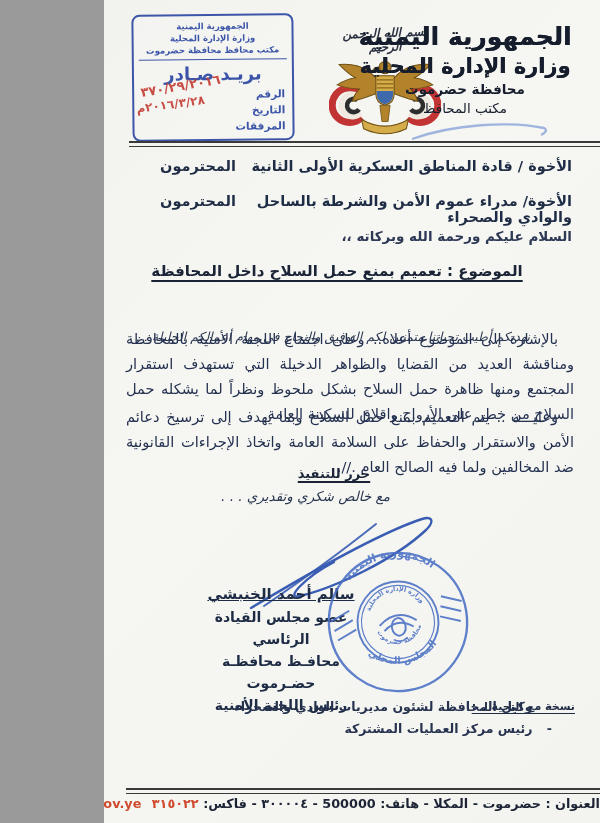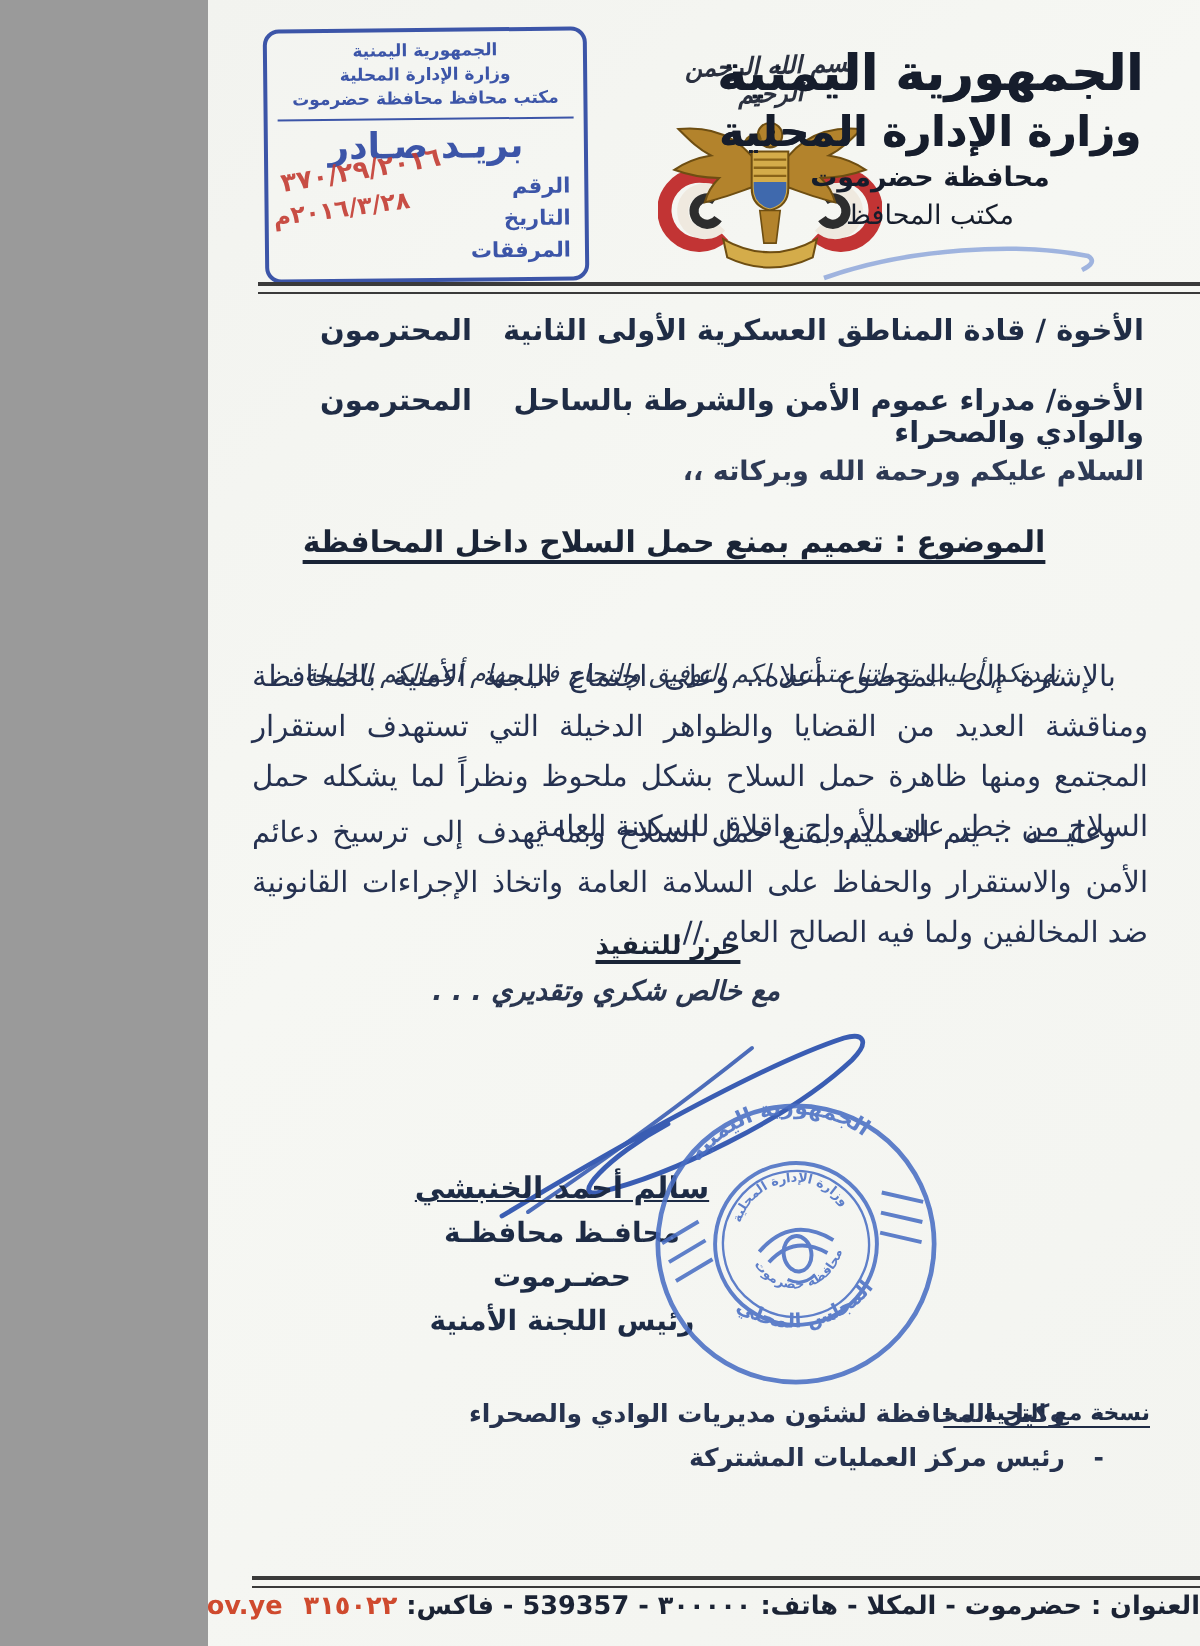--- a/index.html
+++ b/index.html
@@ -52,21 +52,21 @@
   .greet{position:absolute;right:70px;top:293px;font-size:12.5px;font-style:italic;
     font-weight:500;color:#2a3650;margin-top:36px;}
   
   .para{position:absolute;left:22px;right:26px;direction:rtl;text-align:justify;
     font-size:14.6px;font-weight:400;line-height:25px;color:#253150;}
   .p1{top:326px;text-indent:16px;}
   .p2{top:404px;text-indent:16px;}
   .exec{position:absolute;right:0;left:0;top:466px;text-align:center;transform:translateX(-18px);
     font-size:13px;font-weight:bold;color:#1a2436;text-decoration:underline;
     text-underline-offset:3px;text-decoration-thickness:1.5px;}
-  .closing{position:absolute;right:210px;top:488px;font-size:13.5px;font-weight:700;
+  .closing{position:absolute;right:210px;top:488px;font-size:13.5px;font-weight:400;
     font-style:italic;color:#2a3650;}
   
   .sig-svg{position:absolute;left:122px;top:512px;width:220px;height:105px;}
   .name-block{position:absolute;left:82px;top:583px;width:190px;text-align:center;
     font-weight:bold;color:#1d2b45;direction:rtl;}
   .nb-name{font-size:15px;line-height:23px;text-decoration:underline;}
   .nb-title{font-size:14px;line-height:22px;}
   .round-stamp{position:absolute;left:220px;top:548px;width:148px;height:148px;
     transform:rotate(-9deg);opacity:.88;}
   
@@ -158,20 +158,21 @@
   <div class="exec">حرر للتنفيذ</div>
   <div class="closing">مع خالص شكري وتقديري . . .</div>
 
   <svg class="sig-svg" viewBox="0 0 220 105">
     <path d="M 25 96 C 65 72 150 22 196 7 C 206 4 209 9 200 18 C 168 48 108 76 74 84 C 58 88 78 66 108 50" stroke="#3a5db3" stroke-width="2.4" fill="none" stroke-linecap="round"></path>
     <path d="M 150 12 C 125 32 85 62 38 94" stroke="#3a5db3" stroke-width="2" fill="none" stroke-linecap="round" opacity=".9"></path>
   </svg>
 
   <div class="name-block">
     <div class="nb-name">سالم أحمد الخنبشي</div>
+    <div class="nb-title">عضو مجلس القيادة الرئاسي</div>
     <div class="nb-title">محافـظ محافظـة حضـرموت</div>
     <div class="nb-title">رئيس اللجنة الأمنية</div>
   </div>
 
   <svg class="round-stamp" viewBox="0 0 150 150">
     <defs>
       <path id="arcTopOut" d="M 16 80 A 60 60 0 1 1 134 80"></path>
       <path id="arcBotOut" d="M 28 86 A 51 51 0 0 0 122 86"></path>
       <path id="arcTopIn" d="M 47 80 A 29 29 0 1 1 103 80"></path>
       <path id="arcBotIn" d="M 53 83 A 24 24 0 0 0 97 83"></path>
@@ -201,21 +202,21 @@
     <span class="dash">-</span>
     <span>وكيل المحافظة لشئون مديريات الوادي والصحراء</span>
   </div>
   <div class="cc-item cc-i2">
     <span class="dash">-</span>
     <span>رئيس مركز العمليات المشتركة</span>
   </div>
 
   <div class="rule-bottom"></div>
   <div class="footer-line">
-    <span>العنوان : حضرموت - المكلا - هاتف: ٣٠٠٠٠٠ - 539357 - فاكس:</span>
+    <span>العنوان : حضرموت - المكلا - هاتف: 500000 - ٣٠٠٠٠٤ - فاكس:</span>
     <span class="red-val">٣١٥٠٢٢</span>
     <span class="email-wrap">
       
       <span class="red-val">office@hadhramout.gov.ye</span>
     </span>
   </div>
 
 </div>
 
 </body></html>

